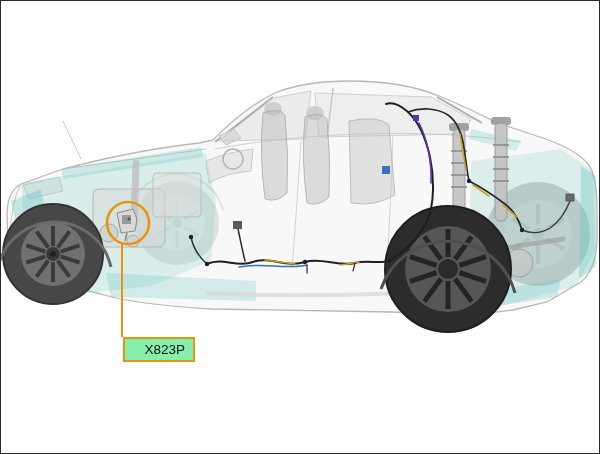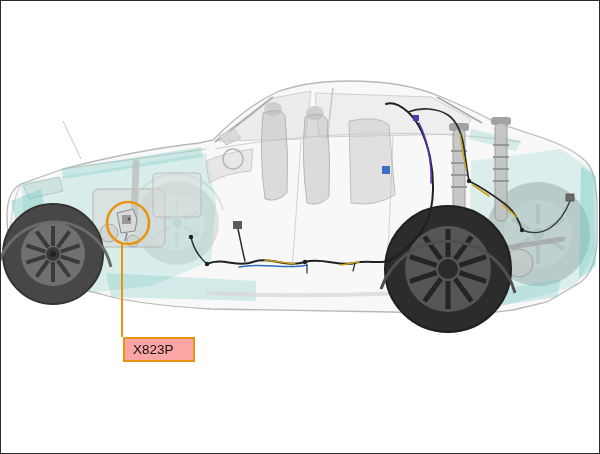--- a/index.html
+++ b/index.html
@@ -15,22 +15,22 @@
     overflow:hidden;
     font-family:"Liberation Sans",sans-serif;
   }
   .diagram-svg{position:absolute;left:0;top:0;}
   .connector-label{
     position:absolute;
     left:122px;top:336px;
     min-width:72px;height:25px;
     box-sizing:border-box;
     border:2px solid var(--orange);
-    background:#fca5a5;
-    display:flex;align-items:center;justify-content:flex-start;
+    background:#86efac;
+    display:flex;align-items:center;justify-content:flex-end;
     font-size:13.5px;color:#111;
     padding:0 8px;
     cursor:pointer;
   }
 </style>
 </head>
 <body>
 
 <div class="frame">
 

